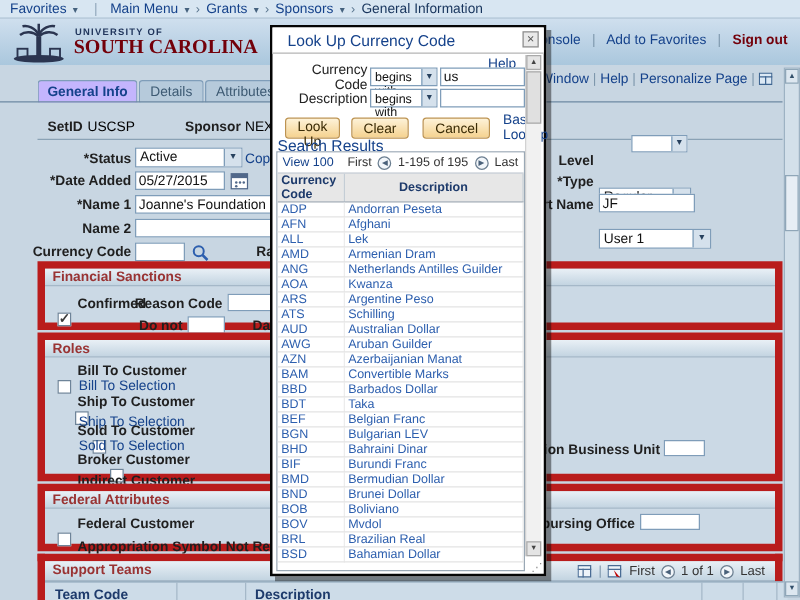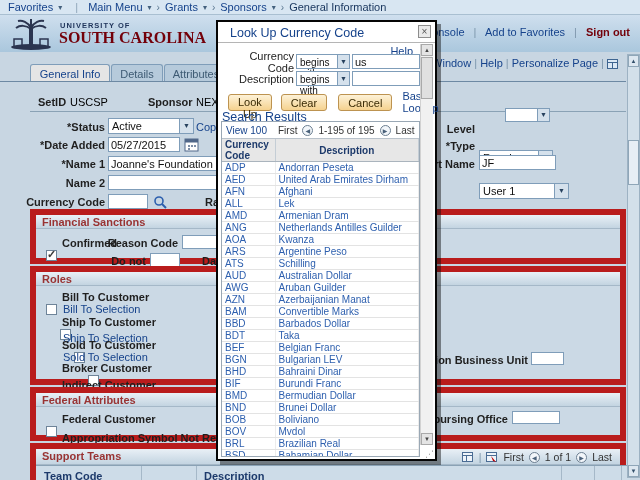--- a/index.html
+++ b/index.html
@@ -24,21 +24,21 @@
   .crumbbar span { margin-right:5px; white-space:nowrap; }
   .caret { font-size:8px; color:#44617e; }
   .csep { color:#5b7globalise90; font-size:10px; color:#5b7790; }
   .hdr { position:absolute; left:0; top:15px; width:640px; height:37px; background:linear-gradient(#cfdfee,#aac7dd); }
   .toplinks { position:absolute; top:11px; right:10px; color:#15428b; }
   .toplinks .sep { color:#7e97ac; margin:0 6px; }
   .signout { color:#73000a; font-weight:bold; }
   .pagelinks { position:absolute; top:57px; right:22px; color:#15428b; }
   .tab { position:absolute; top:64px; height:18px; border:1px solid #7f9db9; border-bottom:none; background:#b6cadb;
          color:#3d5a73; text-align:center; padding-top:3px; border-radius:3px 3px 0 0; cursor:pointer; }
-  .tab.active { background:#e5e5e5; color:#15428b; font-weight:normal; }
+  .tab.active { background:#c4b5fd; color:#15428b; font-weight:bold; }
   .tabline { position:absolute; left:0px; top:81px; width:626px; height:1px; background:#6d89a3; }
   .hr { position:absolute; height:1px; background:#8aa2b5; }
   .sb { position:absolute; background:#d3e0ea; border:1px solid #9db2c3; }
   .sbbtn { position:absolute; left:0; width:11px; height:12px; background:#dde7f0; border:1px solid #8fa6b8;
            font-size:6px; color:#33506b; text-align:center; line-height:11px; cursor:pointer; }
   .sbthumb { position:absolute; left:0; width:11px; background:#e7eef5; border:1px solid #8fa6b8; cursor:grab; }
   
   .modal { position:absolute; left:216px; top:20px; width:221px; height:441px; background:#fff; border:2px solid #050505;
            box-shadow:4px 4px 0 rgba(10,10,10,.45); z-index:50; }
   .mtitle { position:absolute; left:0; top:0; right:0; height:21px; border-bottom:1px solid #b5b5b5; background:#fff;
@@ -318,24 +318,20 @@
           <th>Currency Code</th>
           <th style="text-align:center;">Description</th>
         </tr>
       </thead>
       <tbody id="cur-rows">
           <tr>
             <td><a>ADP</a></td>
             <td><a>Andorran Peseta</a></td>
           </tr>
           <tr>
-            <td><a>AED</a></td>
-            <td><a>United Arab Emirates Dirham</a></td>
-          </tr>
-          <tr>
             <td><a>AFN</a></td>
             <td><a>Afghani</a></td>
           </tr>
           <tr>
             <td><a>ALL</a></td>
             <td><a>Lek</a></td>
           </tr>
           <tr>
             <td><a>AMD</a></td>
             <td><a>Armenian Dram</a></td>

